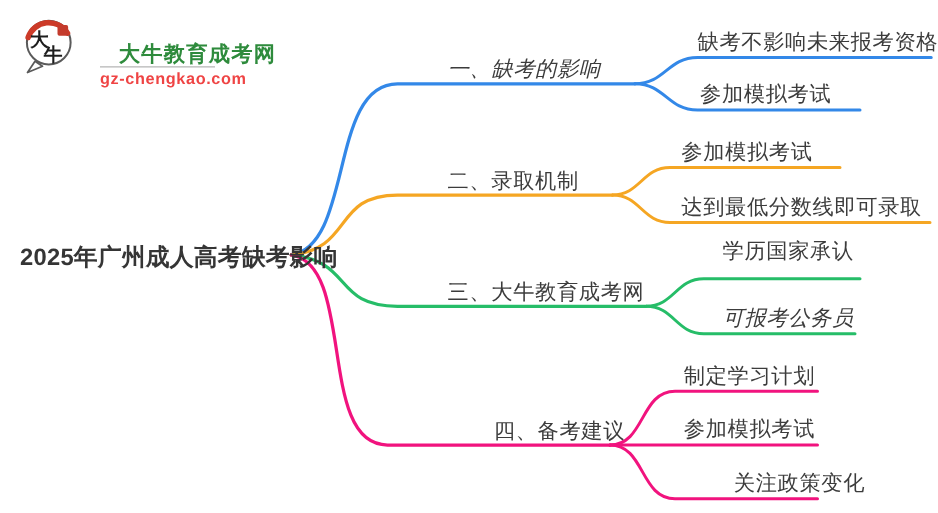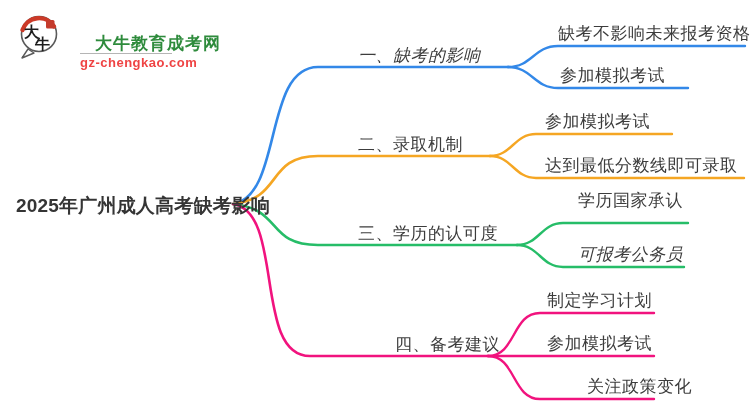--- a/index.html
+++ b/index.html
@@ -89,21 +89,21 @@
   <div class="root-text" style="left:16px;top:193px;font-weight:bold;">2025年广州成人高考缺考影响</div>
 
   <div class="node-text" style="left:358px;top:44px;font-style:italic;">一、缺考的影响</div>
   <div class="node-text" style="left:558px;top:22px;">缺考不影响未来报考资格</div>
   <div class="node-text" style="left:560px;top:64px;">参加模拟考试</div>
 
   <div class="node-text" style="left:358px;top:133px;">二、录取机制</div>
   <div class="node-text" style="left:545px;top:110px;">参加模拟考试</div>
   <div class="node-text" style="left:545px;top:154px;">达到最低分数线即可录取</div>
 
-  <div class="node-text" style="left:358px;top:222px;">三、学历的认可度</div>
+  <div class="node-text" style="left:358px;top:222px;">三、大牛教育成考网</div>
   <div class="node-text" style="left:578px;top:189px;">学历国家承认</div>
   <div class="node-text" style="left:578px;top:243px;font-style:italic;">可报考公务员</div>
 
   <div class="node-text" style="left:358px;top:333px;margin-left:37px;">四、备考建议</div>
   <div class="node-text" style="left:547px;top:289px;">制定学习计划</div>
   <div class="node-text" style="left:547px;top:332px;">参加模拟考试</div>
   <div class="node-text" style="left:547px;top:375px;margin-left:40px;">关注政策变化</div>
 
 </div>
 

